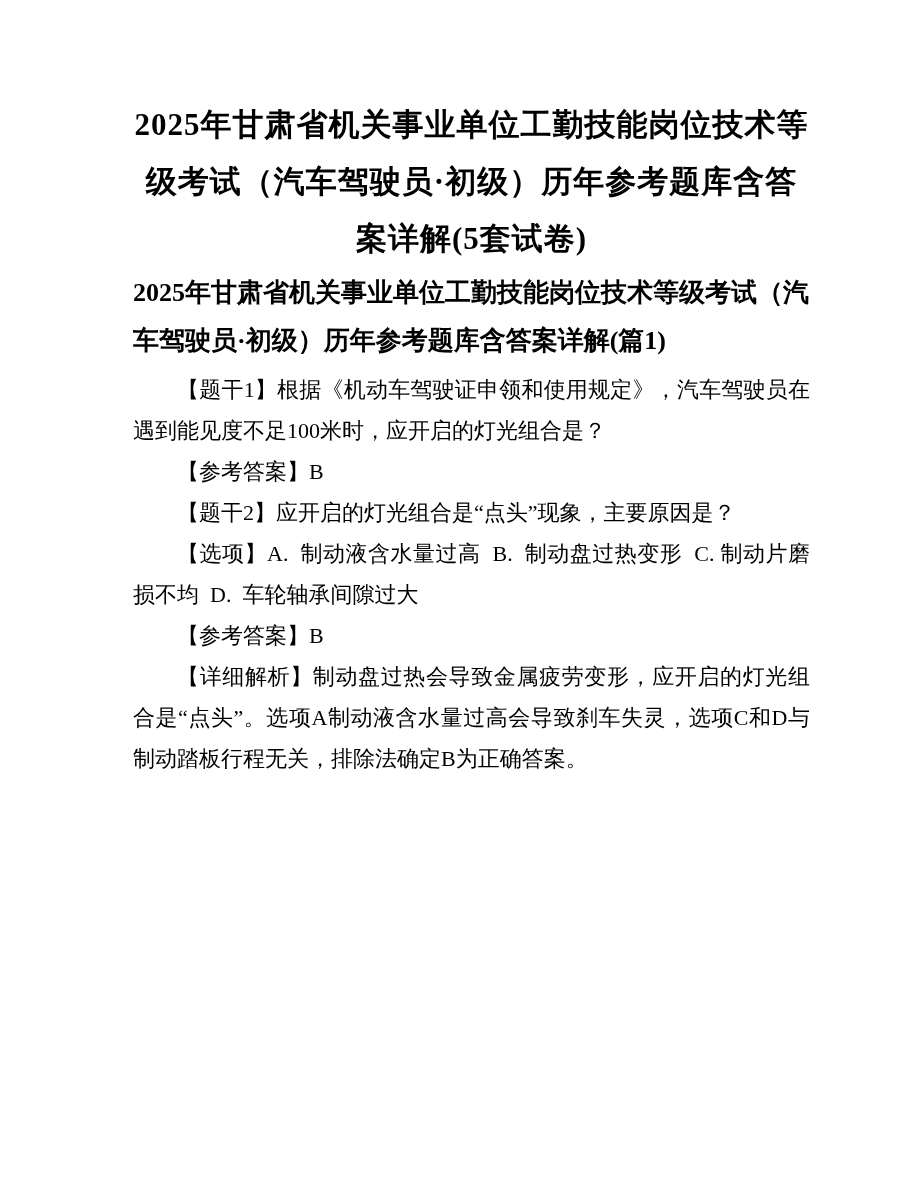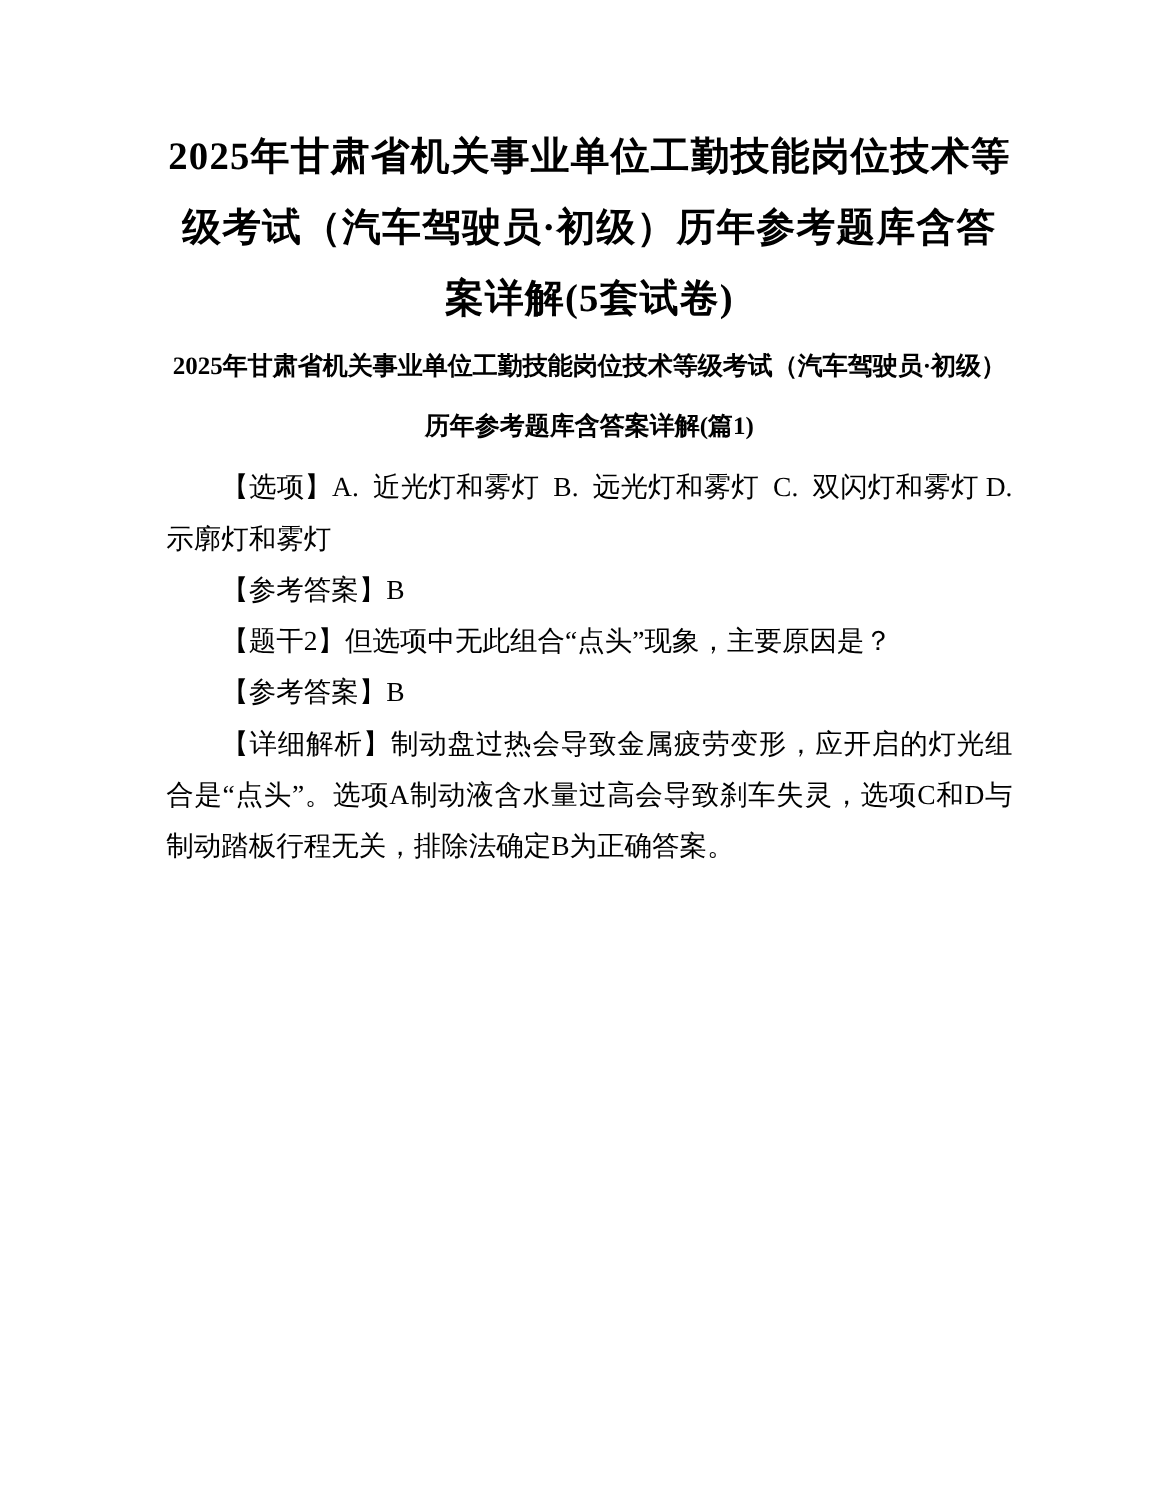--- a/index.html
+++ b/index.html
@@ -20,24 +20,23 @@
   }
   .doc-title {
     font-size: 31px;
     font-weight: 700;
     line-height: 57px;
     text-align: center;
     margin: 0;
     letter-spacing: 1px;
   }
   .doc-subtitle {
-    font-size: 20px;
+    font-size: 26px;
     font-weight: 700;
     line-height: 48px;
-    text-align: center;
     margin: 2px 0 4px 0;
   }
   .para {
     font-size: 22px;
     line-height: 41px;
     margin: 0;
     text-align: justify;
     text-indent: 44px;
     white-space: pre-wrap;
     word-break: break-all;
@@ -45,26 +44,27 @@
 </style>
 </head>
 <body>
 
 <div class="page">
 
   <h1 class="doc-title">2025年甘肃省机关事业单位工勤技能岗位技术等级考试（汽车驾驶员·初级）历年参考题库含答案详解(5套试卷)</h1>
 
   <h2 class="doc-subtitle">2025年甘肃省机关事业单位工勤技能岗位技术等级考试（汽车驾驶员·初级）历年参考题库含答案详解(篇1)</h2>
 
+  <p class="para">【题干1】根据《机动车驾驶证申领和使用规定》，汽车驾驶员在遇到能见度不足100米时，应开启的灯光组合是？</p>
 
-  <p class="para">【选项】A.  近光灯和雾灯  B.  远光灯和雾灯  C.  双闪灯和雾灯 D.  示廓灯和雾灯</p>
 
   <p class="para">【参考答案】B</p>
 
 
-  <p class="para">【题干2】但选项中无此组合“点头”现象，主要原因是？</p>
+  <p class="para">【题干2】应开启的灯光组合是“点头”现象，主要原因是？</p>
 
+  <p class="para">【选项】A.  制动液含水量过高  B.  制动盘过热变形  C. 制动片磨损不均  D.  车轮轴承间隙过大</p>
 
   <p class="para">【参考答案】B</p>
 
   <p class="para">【详细解析】制动盘过热会导致金属疲劳变形，应开启的灯光组合是“点头”。选项A制动液含水量过高会导致刹车失灵，选项C和D与制动踏板行程无关，排除法确定B为正确答案。</p>
 
 </div>
 
 </body></html>

